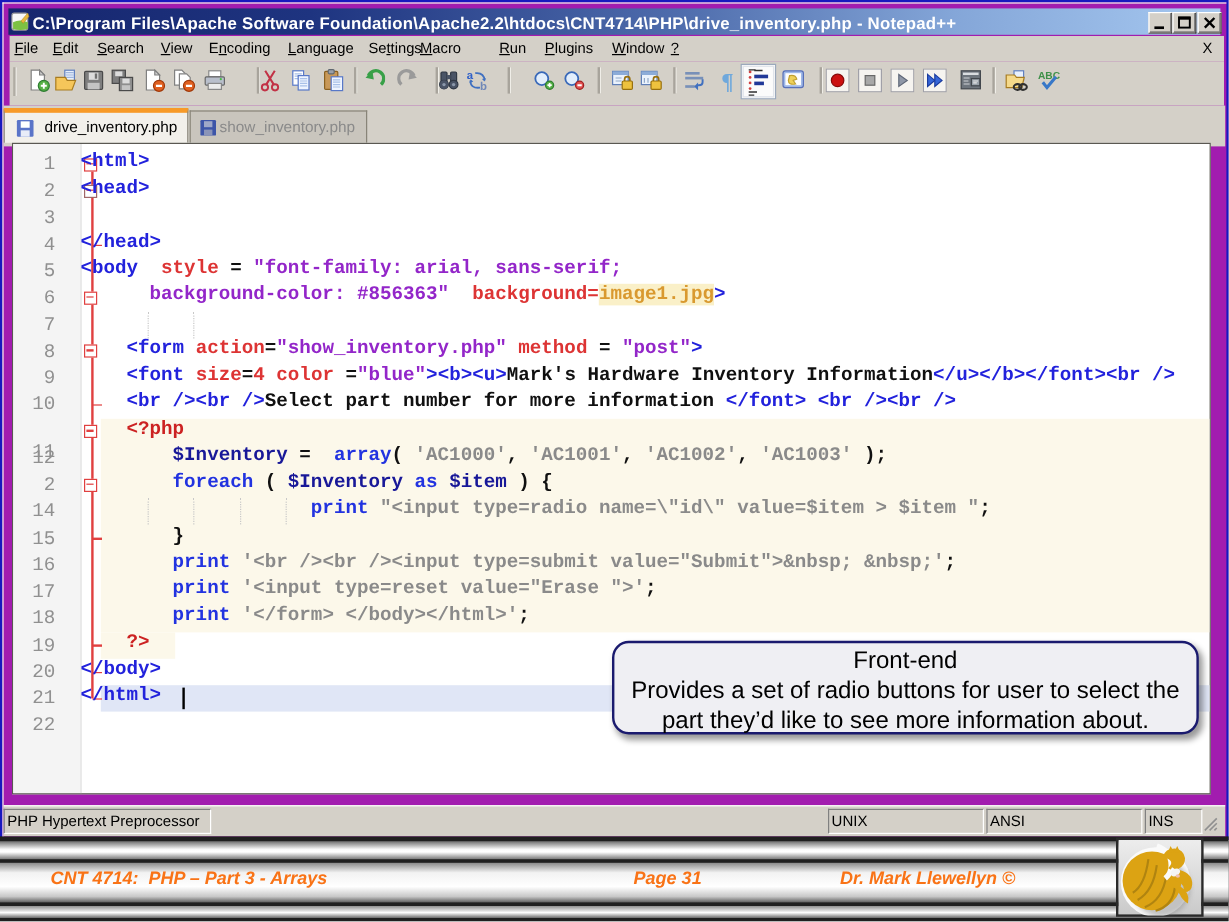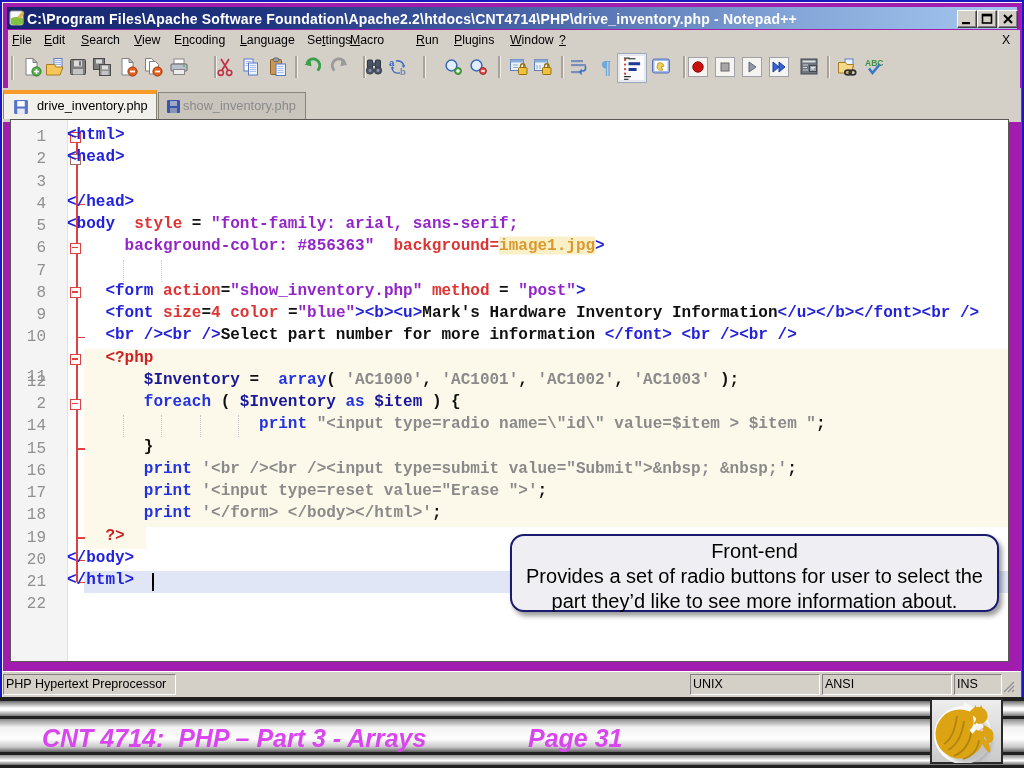--- a/index.html
+++ b/index.html
@@ -62,21 +62,21 @@
   
   #sbar{position:absolute;left:0;top:668px;width:1018px;height:25px;background:#D4D0C8;border-top:1px solid #fff}
   .seg{position:absolute;top:2px;height:19px;border:1px solid;border-color:#808080 #FFFFFF #FFFFFF #808080;
        font-size:12.5px;color:#000;line-height:18px;padding-left:2px;white-space:nowrap}
   
   #foot{position:absolute;left:0;top:697px;width:1024px;height:71px;background:#202020}
   .band{position:absolute;left:0;width:1024px}
   #bandA{top:4px;height:15px;background:linear-gradient(180deg,#6E6E6E,#FAFAFA 45%,#FFFFFF 60%,#787878)}
   #bandB{top:22px;height:33px;background:linear-gradient(180deg,#8A8A8A,#F2F2F2 25%,#FFFFFF 60%,#C8C8C8 85%,#606060)}
   #bandC{top:58px;height:10px;background:linear-gradient(180deg,#909090,#FFFFFF 55%,#6A6A6A)}
-  .ftxt{position:absolute;top:27px;font-size:25px;font-weight:bold;font-style:italic;color:#d946ef;white-space:nowrap}
+  .ftxt{position:absolute;top:27px;font-size:15px;font-weight:bold;font-style:italic;color:#f97316;white-space:nowrap}
   #logo{position:absolute;left:930px;top:1px;width:69px;height:62px;background:linear-gradient(180deg,#EDEDED,#CACACA);
         border:2.5px solid #2A2A2A}
   
   #callout{position:absolute;left:510px;top:534px;width:489px;height:78px;background:#EFEFF3;
            border:2.5px solid #1A1A6E;border-radius:14px;box-shadow:3px 4px 5px rgba(0,0,0,.40);
            box-sizing:border-box;text-align:center;font-size:20px;color:#000;line-height:24.8px;padding-top:3px}
 </style>
 </head>
 <body>
 <div id="win">
@@ -394,20 +394,21 @@
   </div>
  </div>
 </div>
 <div id="callout">Front-end<br>Provides a set of radio buttons for user to select the<br>part they’d like to see more information about.</div>
 <div id="foot">
   <div class="band" id="bandA"></div>
   <div class="band" id="bandB"></div>
   <div class="band" id="bandC"></div>
   <div class="ftxt" style="left:42px">CNT 4714:&nbsp; PHP – Part 3 - Arrays</div>
   <div class="ftxt" style="left:528px">Page 31</div>
+  <div class="ftxt" style="left:700px">Dr. Mark Llewellyn ©</div>
   <div id="logo">
     <svg width="64" height="63" viewBox="0 0 64 63">
       <defs>
           <filter id="bl" x="-30%" y="-30%" width="160%" height="160%">
             <feGaussianBlur stdDeviation="2"></feGaussianBlur>
           </filter>
         </defs>
       <circle cx="31" cy="35" r="29" fill="#FAFAFA"></circle>
       <circle cx="32" cy="36" r="24" fill="#8A8A8A" opacity="0.5" filter="url(#bl)" transform="translate(4,4)"></circle>
       <circle cx="28" cy="34" r="24.5" fill="#DCA313"></circle>

